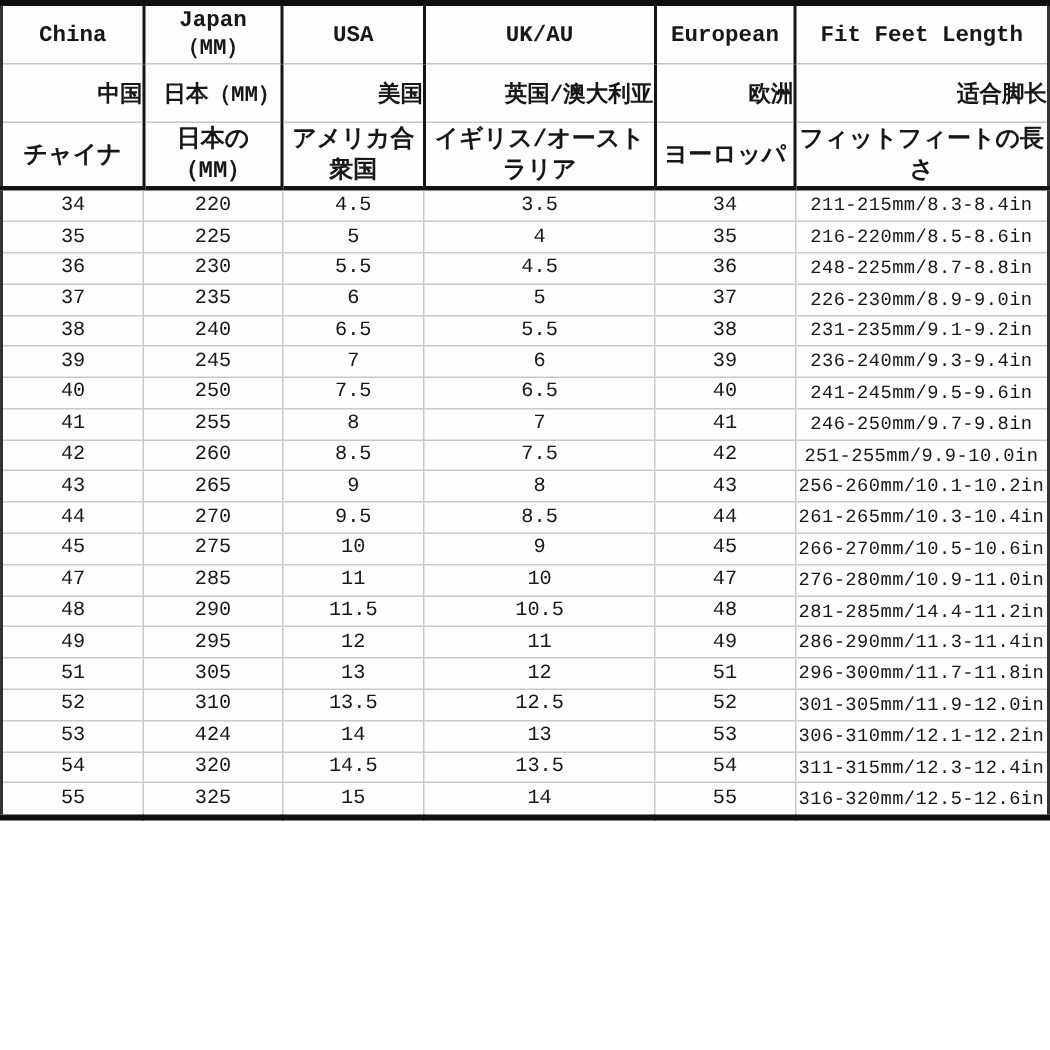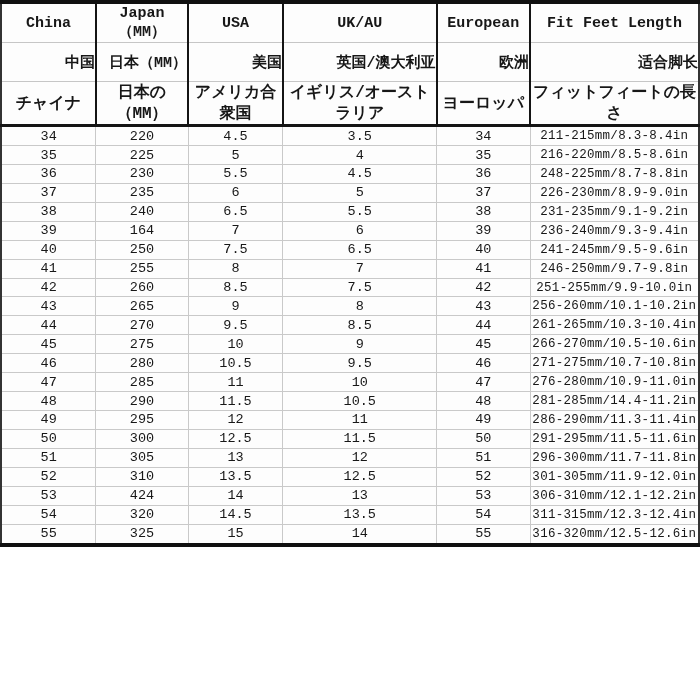--- a/index.html
+++ b/index.html
@@ -128,21 +128,21 @@
       <tr>
         <td>38</td>
         <td>240</td>
         <td>6.5</td>
         <td>5.5</td>
         <td>38</td>
         <td class="fit-cell">231-235mm/9.1-9.2in</td>
       </tr>
       <tr>
         <td>39</td>
-        <td>164</td>
+        <td>245</td>
         <td>7</td>
         <td>6</td>
         <td>39</td>
         <td class="fit-cell">236-240mm/9.3-9.4in</td>
       </tr>
       <tr>
         <td>40</td>
         <td>250</td>
         <td>7.5</td>
         <td>6.5</td>
@@ -183,28 +183,20 @@
       </tr>
       <tr>
         <td>45</td>
         <td>275</td>
         <td>10</td>
         <td>9</td>
         <td>45</td>
         <td class="fit-cell">266-270mm/10.5-10.6in</td>
       </tr>
       <tr>
-        <td>46</td>
-        <td>280</td>
-        <td>10.5</td>
-        <td>9.5</td>
-        <td>46</td>
-        <td class="fit-cell">271-275mm/10.7-10.8in</td>
-      </tr>
-      <tr>
         <td>47</td>
         <td>285</td>
         <td>11</td>
         <td>10</td>
         <td>47</td>
         <td class="fit-cell">276-280mm/10.9-11.0in</td>
       </tr>
       <tr>
         <td>48</td>
         <td>290</td>
@@ -215,28 +207,20 @@
       </tr>
       <tr>
         <td>49</td>
         <td>295</td>
         <td>12</td>
         <td>11</td>
         <td>49</td>
         <td class="fit-cell">286-290mm/11.3-11.4in</td>
       </tr>
       <tr>
-        <td>50</td>
-        <td>300</td>
-        <td>12.5</td>
-        <td>11.5</td>
-        <td>50</td>
-        <td class="fit-cell">291-295mm/11.5-11.6in</td>
-      </tr>
-      <tr>
         <td>51</td>
         <td>305</td>
         <td>13</td>
         <td>12</td>
         <td>51</td>
         <td class="fit-cell">296-300mm/11.7-11.8in</td>
       </tr>
       <tr>
         <td>52</td>
         <td>310</td>

